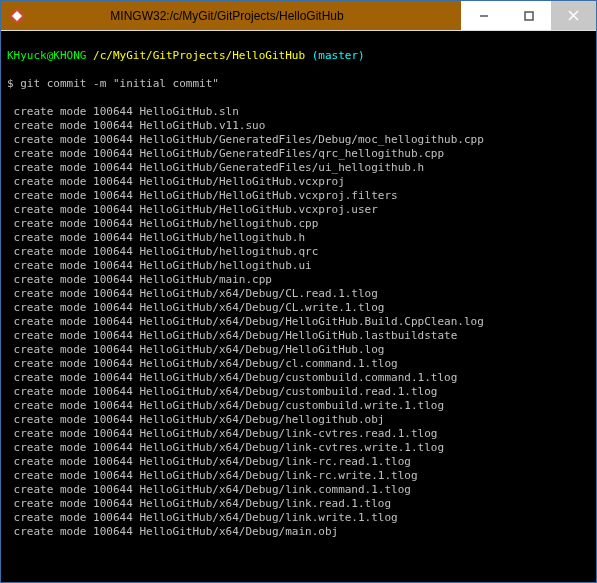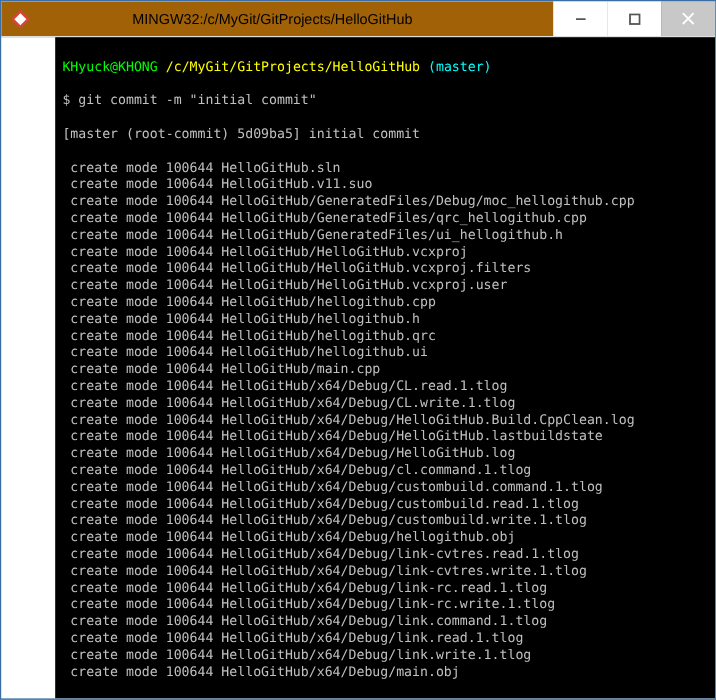--- a/index.html
+++ b/index.html
@@ -49,21 +49,20 @@
     .terminal {
       background: #000;
       height: calc(100% - 30px);
       padding: 4px 6px;
       font-family: "Lucida Console", Consolas, monospace;
       font-size: 11px;
       line-height: 14px;
       color: #c0c0c0;
       overflow: hidden;
       white-space: pre;
-      margin-left: 45px;
     }
     .green { color: #00ff00; }
     .yellow { color: #ffff00; }
     .cyan { color: #00ffff; }
     .line { white-space: pre; }
   </style>
 </head>
 <body>
 
 <div class="titlebar">
@@ -90,18 +89,17 @@
           <line x1="1" y1="1" x2="10" y2="10" stroke="#fff" stroke-width="1.5"></line>
           <line x1="10" y1="1" x2="1" y2="10" stroke="#fff" stroke-width="1.5"></line>
         </svg>
     </div>
   </div>
 </div>
 
 <div class="terminal">
 <div class="line"><span class="green">KHyuck@KHONG</span> <span class="yellow">/c/MyGit/GitProjects/HelloGitHub</span> <span class="cyan">(master)</span></div>
 <div class="line">$ git commit -m "initial commit"</div>
-<div class="line">[master (root-commit) 5d09ba5] initial commit</div>
 <div id="file-list"><div class="line"> create mode 100644 HelloGitHub.sln</div><div class="line"> create mode 100644 HelloGitHub.v11.suo</div><div class="line"> create mode 100644 HelloGitHub/GeneratedFiles/Debug/moc_hellogithub.cpp</div><div class="line"> create mode 100644 HelloGitHub/GeneratedFiles/qrc_hellogithub.cpp</div><div class="line"> create mode 100644 HelloGitHub/GeneratedFiles/ui_hellogithub.h</div><div class="line"> create mode 100644 HelloGitHub/HelloGitHub.vcxproj</div><div class="line"> create mode 100644 HelloGitHub/HelloGitHub.vcxproj.filters</div><div class="line"> create mode 100644 HelloGitHub/HelloGitHub.vcxproj.user</div><div class="line"> create mode 100644 HelloGitHub/hellogithub.cpp</div><div class="line"> create mode 100644 HelloGitHub/hellogithub.h</div><div class="line"> create mode 100644 HelloGitHub/hellogithub.qrc</div><div class="line"> create mode 100644 HelloGitHub/hellogithub.ui</div><div class="line"> create mode 100644 HelloGitHub/main.cpp</div><div class="line"> create mode 100644 HelloGitHub/x64/Debug/CL.read.1.tlog</div><div class="line"> create mode 100644 HelloGitHub/x64/Debug/CL.write.1.tlog</div><div class="line"> create mode 100644 HelloGitHub/x64/Debug/HelloGitHub.Build.CppClean.log</div><div class="line"> create mode 100644 HelloGitHub/x64/Debug/HelloGitHub.lastbuildstate</div><div class="line"> create mode 100644 HelloGitHub/x64/Debug/HelloGitHub.log</div><div class="line"> create mode 100644 HelloGitHub/x64/Debug/cl.command.1.tlog</div><div class="line"> create mode 100644 HelloGitHub/x64/Debug/custombuild.command.1.tlog</div><div class="line"> create mode 100644 HelloGitHub/x64/Debug/custombuild.read.1.tlog</div><div class="line"> create mode 100644 HelloGitHub/x64/Debug/custombuild.write.1.tlog</div><div class="line"> create mode 100644 HelloGitHub/x64/Debug/hellogithub.obj</div><div class="line"> create mode 100644 HelloGitHub/x64/Debug/link-cvtres.read.1.tlog</div><div class="line"> create mode 100644 HelloGitHub/x64/Debug/link-cvtres.write.1.tlog</div><div class="line"> create mode 100644 HelloGitHub/x64/Debug/link-rc.read.1.tlog</div><div class="line"> create mode 100644 HelloGitHub/x64/Debug/link-rc.write.1.tlog</div><div class="line"> create mode 100644 HelloGitHub/x64/Debug/link.command.1.tlog</div><div class="line"> create mode 100644 HelloGitHub/x64/Debug/link.read.1.tlog</div><div class="line"> create mode 100644 HelloGitHub/x64/Debug/link.write.1.tlog</div><div class="line"> create mode 100644 HelloGitHub/x64/Debug/main.obj</div></div>
 
 
 
 </div>
 
 </body></html>

